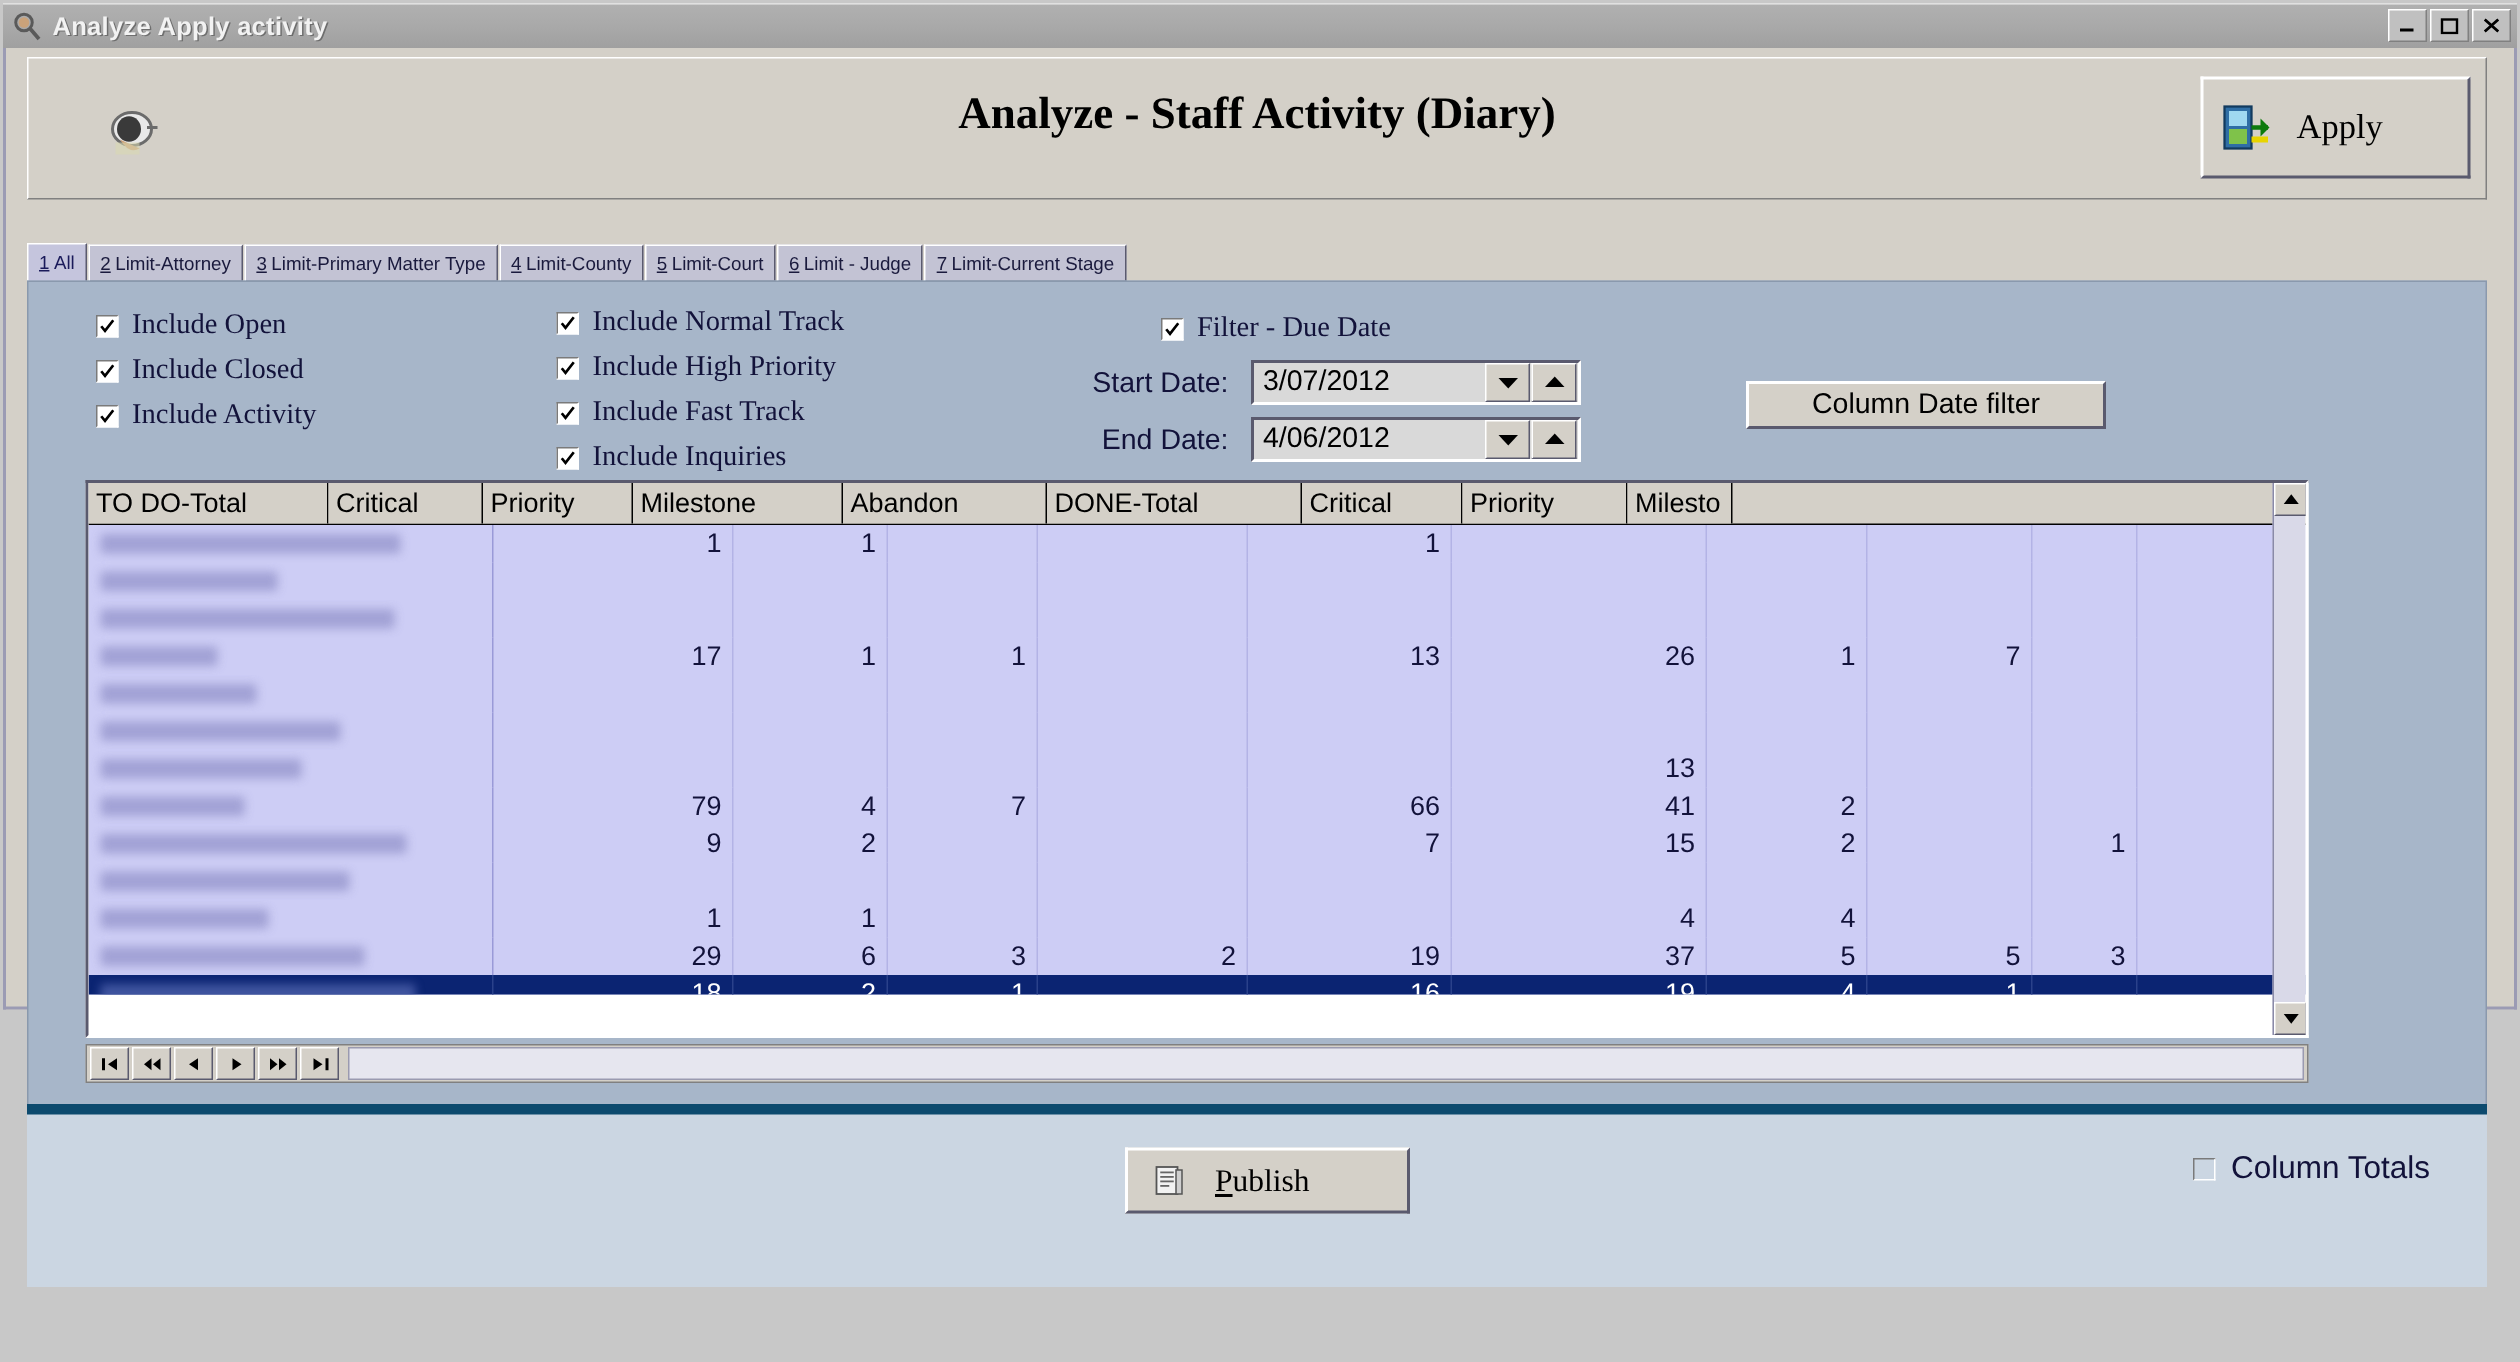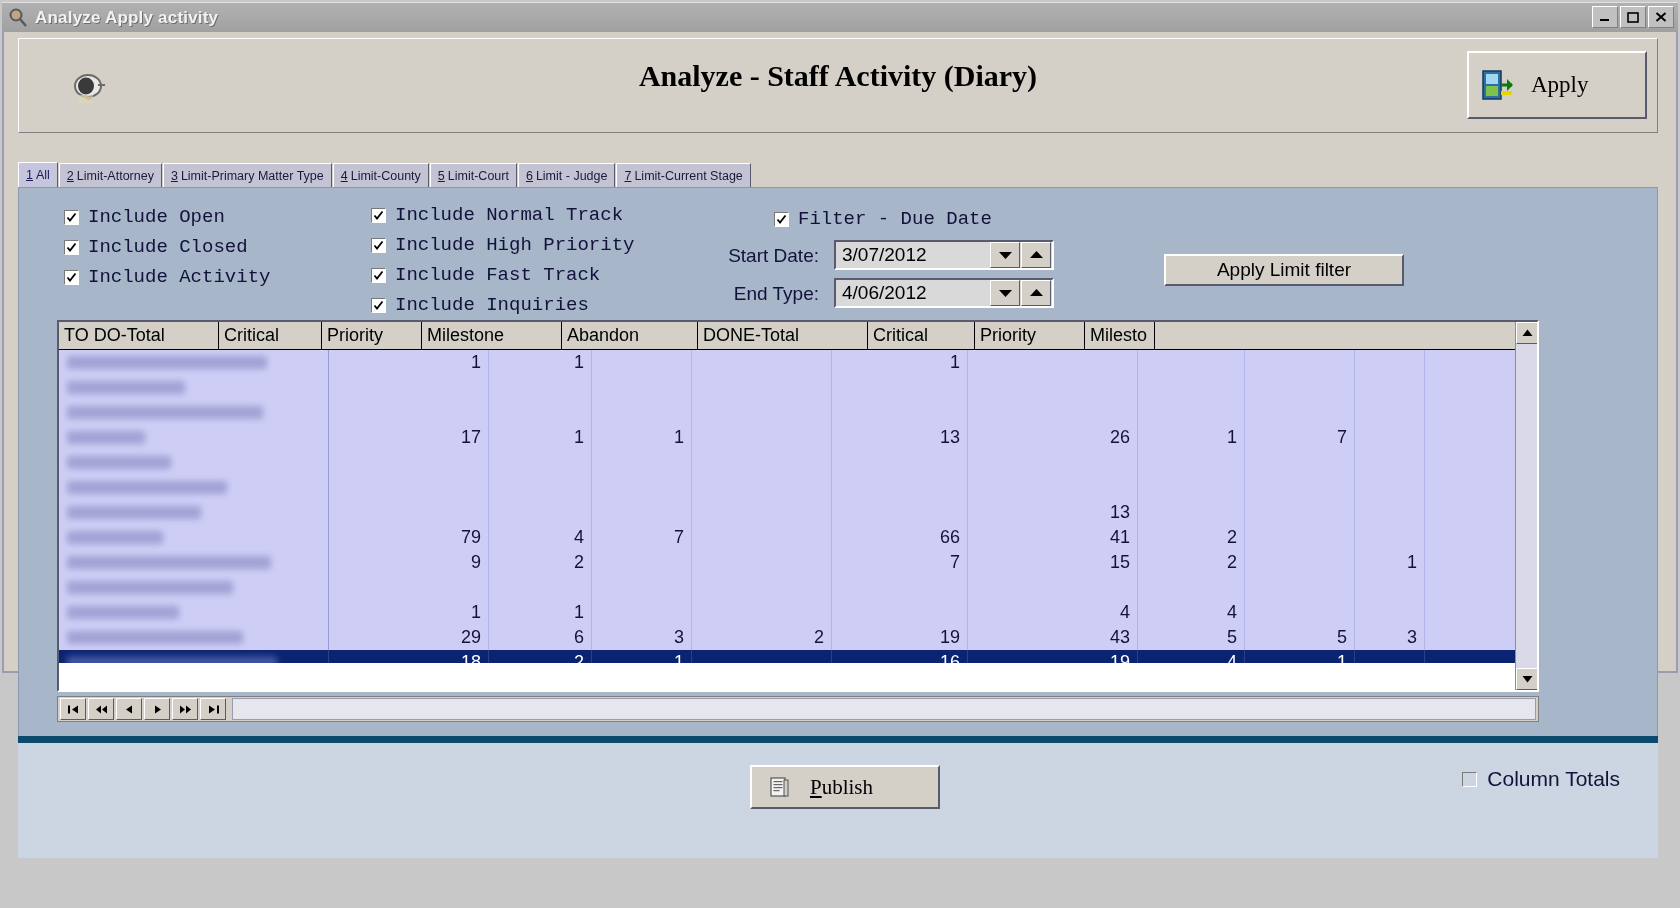--- a/index.html
+++ b/index.html
@@ -171,21 +171,21 @@
     border-color: #7a7a7a #ffffff #ffffff #7a7a7a;
     box-sizing: border-box;
     margin-right: 9px;
     display: flex; align-items: center; justify-content: center;
     flex: 0 0 auto;
   }
   .chk-box svg { display:block; }
   .chk-label {
     font-size: 19px;
     color: #12123a;
-    font-family: Liberation Mono, monospace;
+    font-family: Liberation Serif, serif;
   }
 
   .date-label {
     position: absolute;
     font-size: 19px; color: #12123a;
     text-align: right;
     white-space: nowrap;
   }
   .date-field {
     position: absolute;
@@ -574,36 +574,36 @@
               <path d="M1 2 L14 2 L7.5 9 Z" fill="#000"></path>
             </svg>
         </span>
         <span class="spin-btn">
           <svg width="15" height="10" viewBox="0 0 15 10">
               <path d="M1 8 L14 8 L7.5 1 Z" fill="#000"></path>
             </svg>
         </span>
       </div>
 
-      <div class="date-label" style="left:640px; top:95px; width:160px;">End Type:</div>
+      <div class="date-label" style="left:640px; top:95px; width:160px;">End Date:</div>
       <div class="date-field" style="left:815px; top:90px; width:220px;">
         <span class="date-text">4/06/2012</span>
         <span class="spin-btn">
           <svg width="15" height="10" viewBox="0 0 15 10">
               <path d="M1 2 L14 2 L7.5 9 Z" fill="#000"></path>
             </svg>
         </span>
         <span class="spin-btn">
           <svg width="15" height="10" viewBox="0 0 15 10">
               <path d="M1 8 L14 8 L7.5 1 Z" fill="#000"></path>
             </svg>
         </span>
       </div>
 
-      <div id="apply-date-filter">Apply Limit filter</div>
+      <div id="apply-date-filter">Column Date filter</div>
 
       <div id="grid-wrap">
         <div id="grid-header">
             <div class="hcell" style="width: 160px;">TO DO-Total</div>
             <div class="hcell" style="width: 103px;">Critical</div>
             <div class="hcell" style="width: 100px;">Priority</div>
             <div class="hcell" style="width: 140px;">Milestone</div>
             <div class="hcell" style="width: 136px;">Abandon</div>
             <div class="hcell" style="width: 170px;">DONE-Total</div>
             <div class="hcell" style="width: 107px;">Critical</div>
@@ -767,21 +767,21 @@
             </div>
             <div class="grow">
               <div class="gcell name" style="width: 270px;">
                 <div class="blurname" style="width: 176px;"></div>
               </div>
               <div class="gcell" style="width: 160px;">29</div>
               <div class="gcell" style="width: 103px;">6</div>
               <div class="gcell" style="width: 100px;">3</div>
               <div class="gcell" style="width: 140px;">2</div>
               <div class="gcell" style="width: 136px;">19</div>
-              <div class="gcell" style="width: 170px;">43</div>
+              <div class="gcell" style="width: 170px;">37</div>
               <div class="gcell" style="width: 107px;">5</div>
               <div class="gcell" style="width: 110px;">5</div>
               <div class="gcell" style="width: 70px;">3</div>
             </div>
             <div class="grow selected">
               <div class="gcell name" style="width: 270px;">
                 <div class="blurname" style="width: 210px;"></div>
               </div>
               <div class="gcell" style="width: 160px;">18</div>
               <div class="gcell" style="width: 103px;">2</div>

